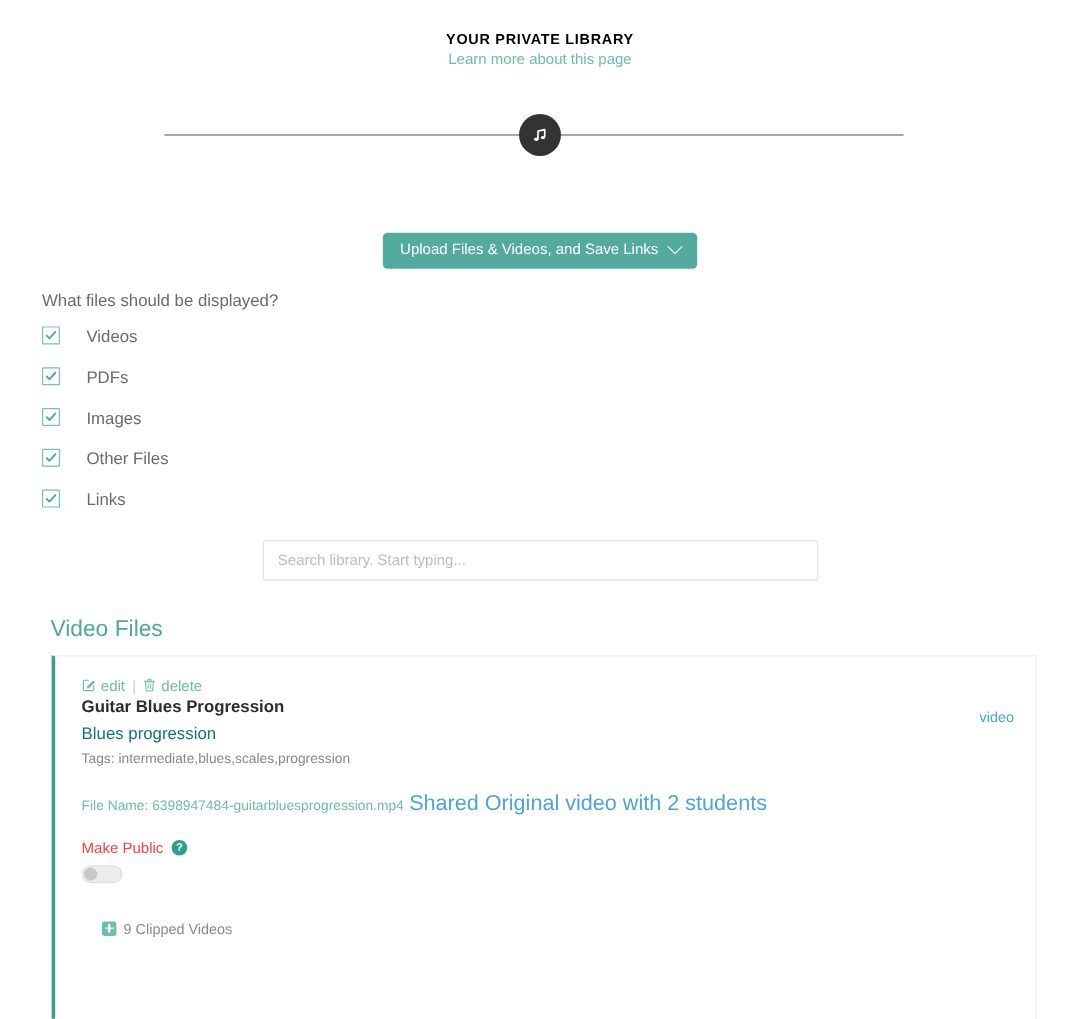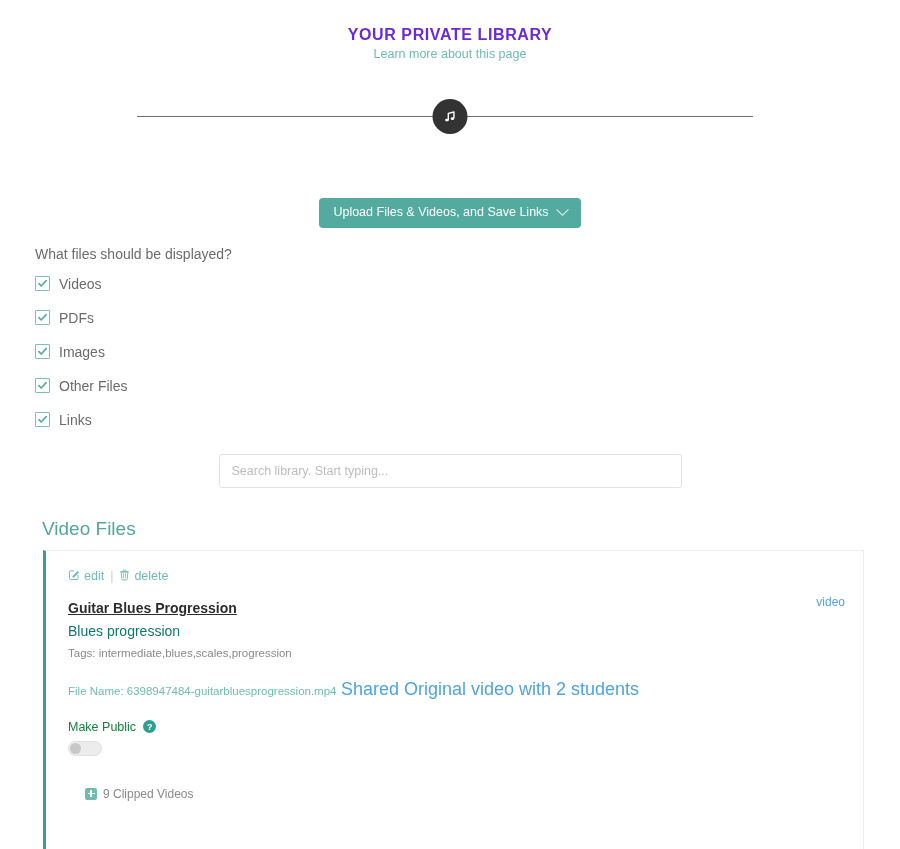--- a/index.html
+++ b/index.html
@@ -15,24 +15,24 @@
     overflow: hidden;
     position: relative;
   }
 
   
   .page-header {
     text-align: center;
     padding-top: 26px;
   }
   .page-title {
-    font-size: 16px;
+    font-size: 12px;
     font-weight: bold;
     letter-spacing: 0.6px;
-    color: #6d28d9;
+    color: #000000;
     margin: 0;
   }
   .learn-more {
     display: inline-block;
     font-size: 12.5px;
     color: #6dbdae;
     text-decoration: none;
   }
 
   
@@ -99,21 +99,21 @@
     padding-left: 35px;
   }
   .filter-question {
     font-size: 14px;
     color: #6b6b6b;
     margin-bottom: 14px;
   }
   .check-row {
     display: flex;
     align-items: flex-start;
-    gap: 9px;
+    gap: 22px;
     margin-bottom: 18px;
   }
   .checkbox {
     width: 13px;
     height: 13px;
     border: 1px solid #7bc0b4;
     border-radius: 1px;
     background: #ffffff;
     display: flex;
     align-items: center;
@@ -175,25 +175,24 @@
   }
   .card-actions a {
     color: #6dbdae;
     text-decoration: none;
     display: inline-flex;
     align-items: center;
     gap: 4px;
   }
   .sep { color: #b9d9d3; }
   .card-title {
-    margin-top: 16px;
+    margin-top: 0;
     font-size: 14px;
     font-weight: bold;
     color: #2d2d2d;
-    text-decoration: underline;
   }
   .card-desc {
     margin-top: 7px;
     font-size: 14px;
     color: #0f766e;
   }
   .card-tags {
     margin-top: 8px;
     font-size: 11.5px;
     color: #8a8a8a;
@@ -212,21 +211,21 @@
     font-size: 18px;
     color: #4ea3e0;
     text-decoration: none;
   }
   .public-row {
     display: flex;
     align-items: center;
     gap: 7px;
     margin-top: 20px;
   }
-  .public-label { font-size: 12.5px; color: #15803d; }
+  .public-label { font-size: 12.5px; color: #ef4444; }
   .help-icon {
     width: 13px;
     height: 13px;
     border-radius: 50%;
     background: #2e9e8e;
     color: #fff;
     font-size: 9.5px;
     font-weight: bold;
     display: flex;
     align-items: center;

